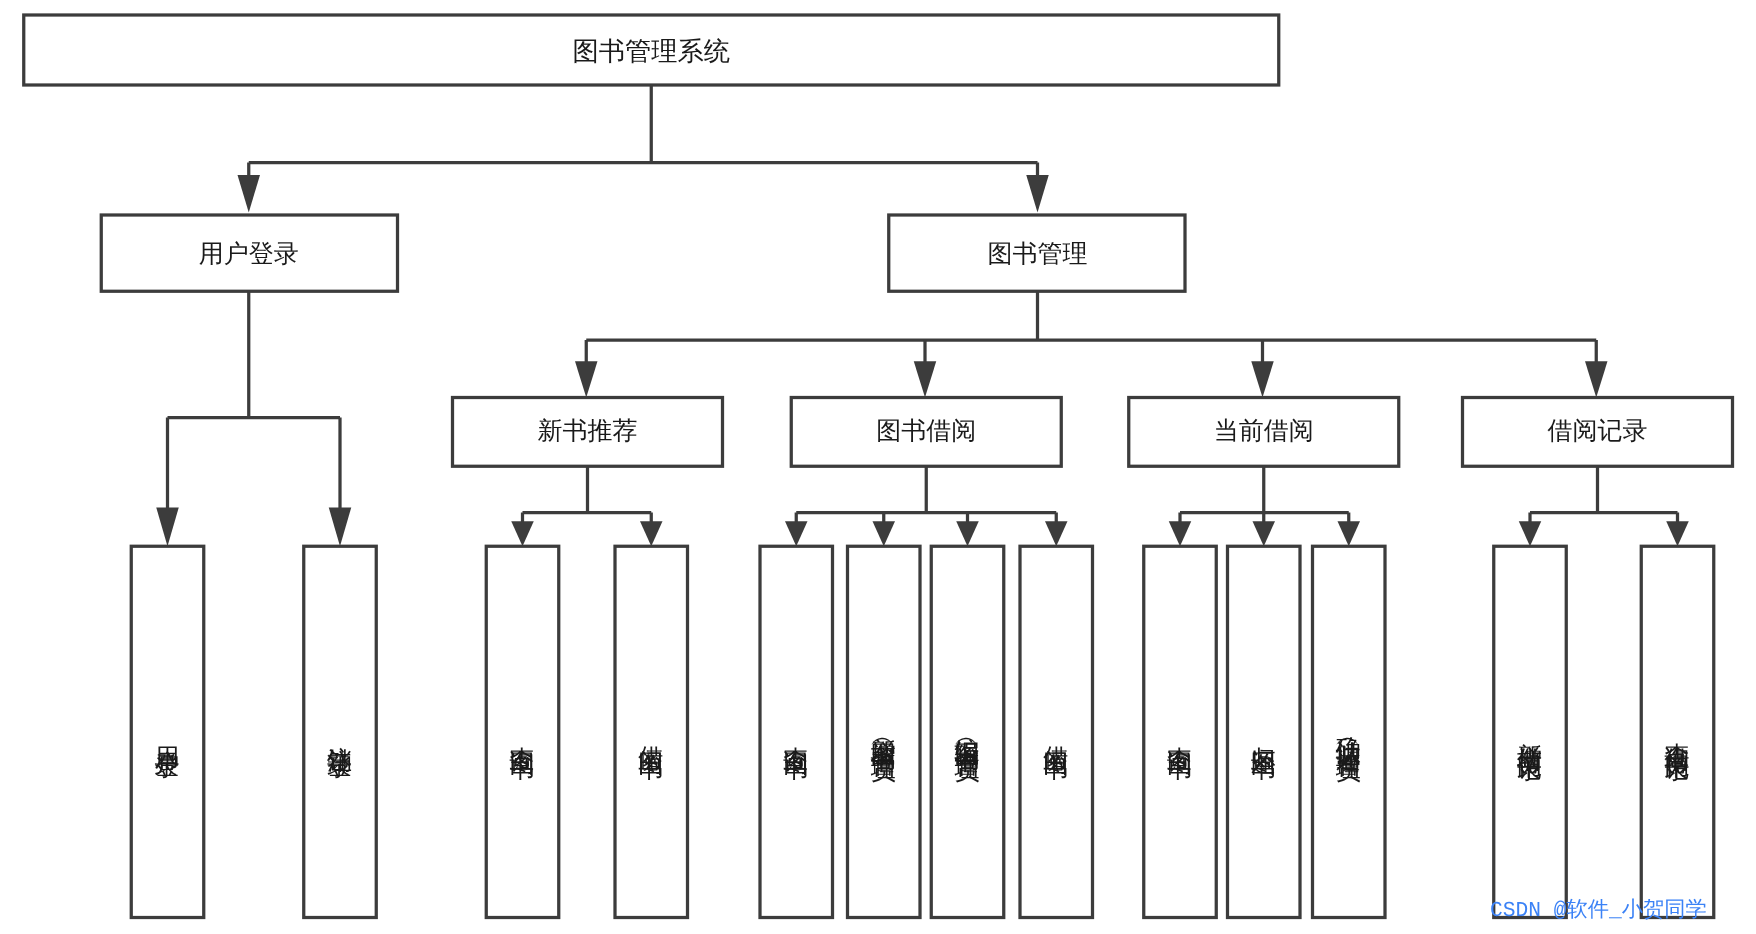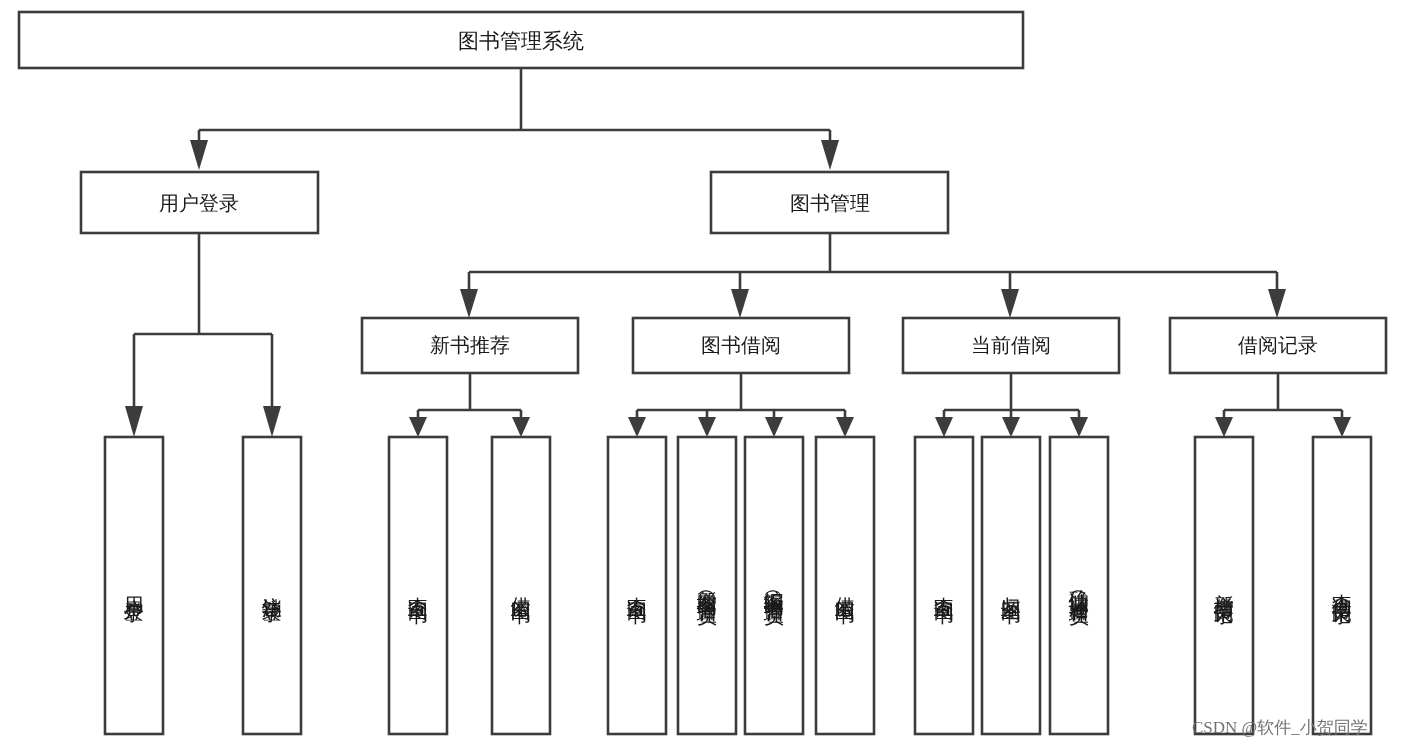--- a/index.html
+++ b/index.html
@@ -61,23 +61,23 @@
     text-orientation: upright;
     font-family: "DejaVu Sans", "Liberation Sans", sans-serif;
     font-size: 20px;
     line-height: 1.02;
     letter-spacing: 2.5px;
     color: #1a1a1a;
     white-space: nowrap;
   }
   .watermark {
     position: absolute;
-    font-family: Liberation Serif, serif;
+    font-family: Liberation Mono, monospace;
     font-size: 17px;
-    color: #737373;
+    color: #3b82f6;
     white-space: nowrap;
     pointer-events: none;
   }
 </style>
 </head>
 <body>
 
 <div id="diagram-root">
 
   <svg class="diagram-canvas" viewBox="0 0 1405 747">

